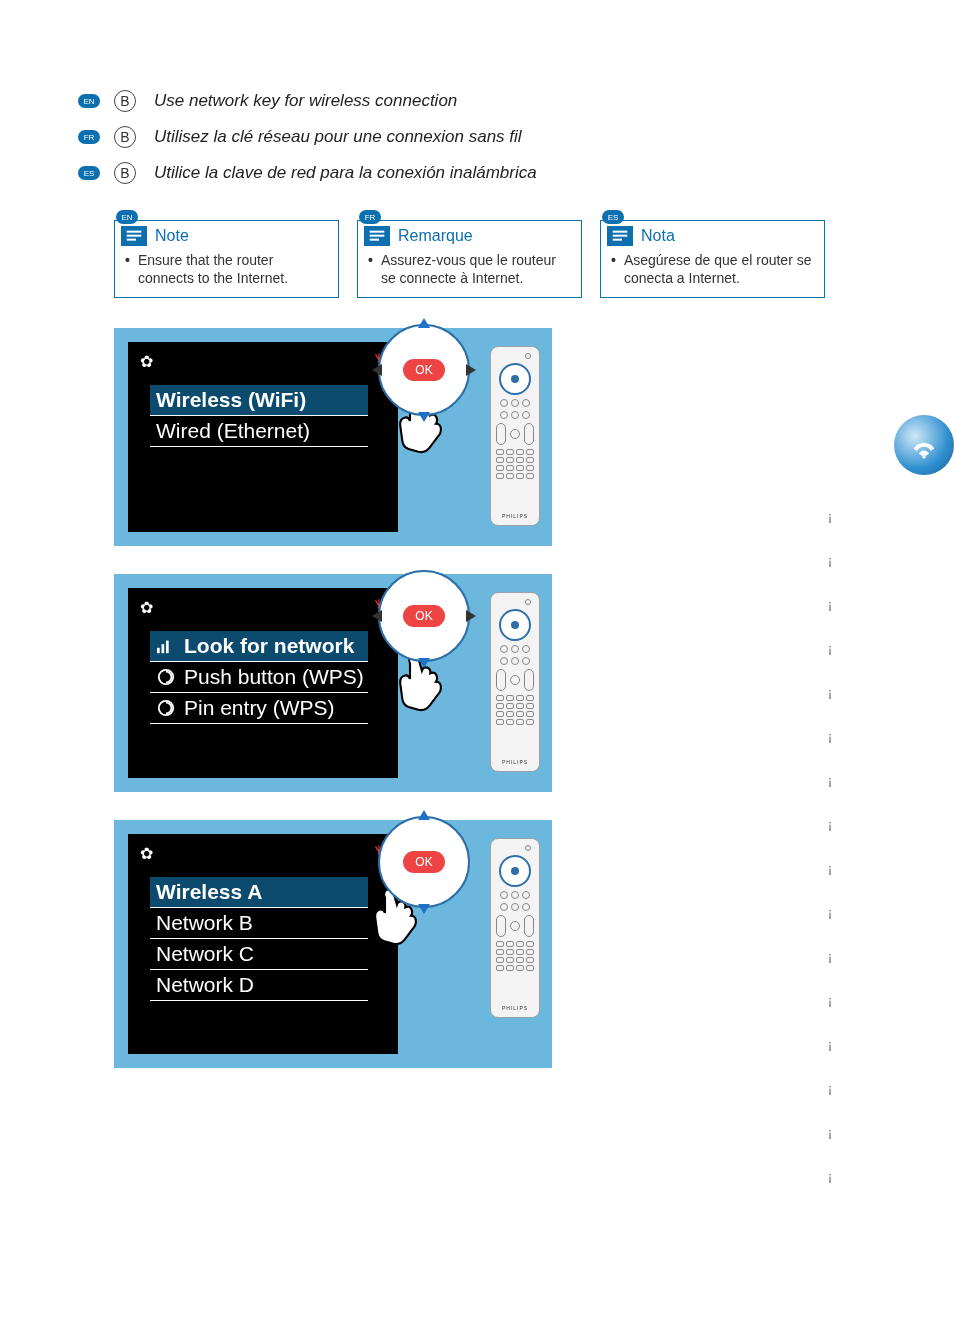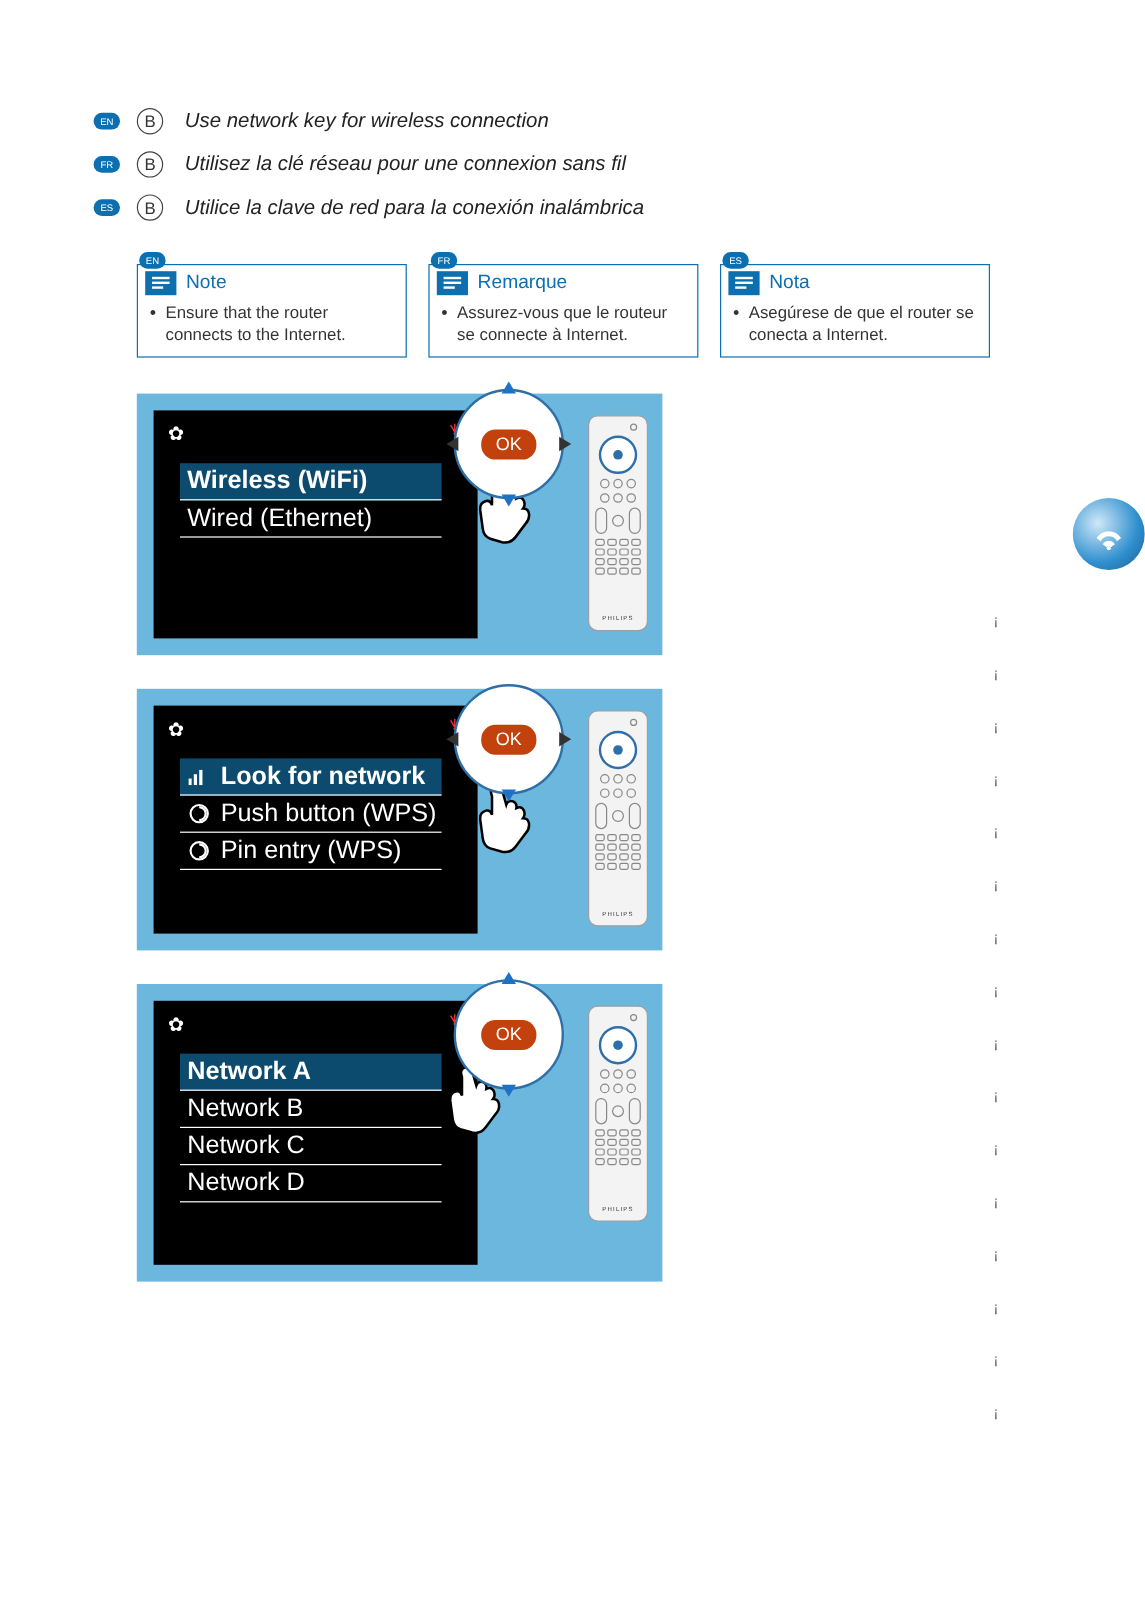--- a/index.html
+++ b/index.html
@@ -152,23 +152,23 @@
   }
   .dpad .ring {
     width: 92px; height: 92px;
     border-radius: 50%;
     background: #fff;
     border: 2px solid #2f6fa8;
     position: absolute; top:4px; left:4px;
     display:flex; align-items:center; justify-content:center;
   }
   .dpad .ok {
-    background:#c2410c;
+    background:#ef4444;
     color:#fff;
-    font-size:15px;
+    font-size:12px;
     border-radius: 12px;
     padding: 4px 12px;
   }
   .dpad .arrow {
     position:absolute; width:0;height:0;
     border-left:6px solid transparent;
     border-right:6px solid transparent;
   }
   .dpad .up { top:-2px; left:44px; border-bottom:10px solid #1d72c6; }
   .dpad .down { bottom:-2px; left:44px; border-top:10px solid #1d72c6; }
@@ -505,21 +505,21 @@
           <span class="gear">✿</span>
           <span class="ant">
             <svg width="14" height="14" viewBox="0 0 24 24">
                 <path stroke="#e33" stroke-width="2" d="M12 2 L12 14 M6 4 L12 14 M18 4 L12 14"></path>
                 <circle cx="12" cy="16" r="2" fill="#e33"></circle>
               </svg>
           </span>
         </div>
         <div class="opt-list">
           <div class="opt selected">
-            <span>Network A</span>
+            <span>Wireless A</span>
           </div>
           <div class="opt">
             <span>Network B</span>
           </div>
           <div class="opt">
             <span>Network C</span>
           </div>
           <div class="opt">
             <span>Network D</span>
           </div>

